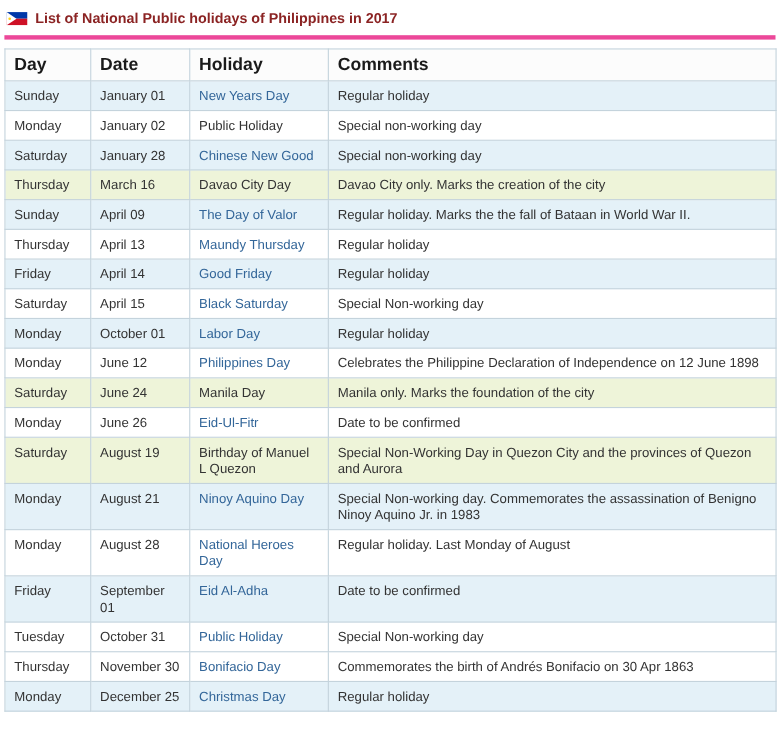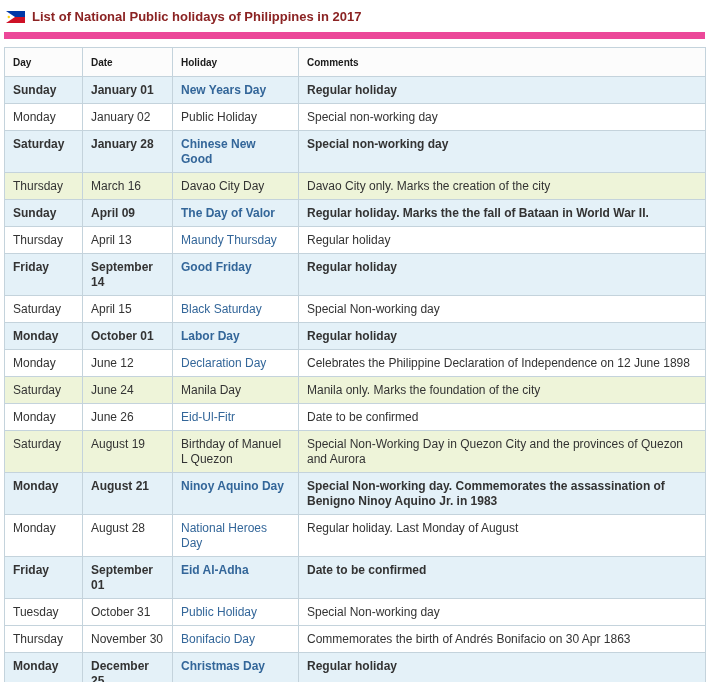--- a/index.html
+++ b/index.html
@@ -9,21 +9,21 @@
     font-family:"Liberation Sans", sans-serif;
     color:#333;
   }
   .page { padding:5px 4px 4px 4px; }
 
   .title-bar {
     display:flex;
     align-items:center;
     gap:7px;
     padding:4px 2px 8px 2px;
-    border-bottom:7px solid #ec4899;
+    border-bottom:4px solid #ec4899;
     margin-bottom:8px;
   }
   .flag { width:19px; height:12px; flex:0 0 auto; display:block; }
   .title {
     font-size:13px;
     font-weight:bold;
     color:var(--title-color, #8b2323);
   }
 
   table.holidays {
@@ -42,25 +42,25 @@
     text-align:left;
     vertical-align:top;
     padding:6px 8px 5px 8px;
     line-height:15px;
     word-wrap:break-word;
   }
   th {
     font-weight:bold;
     color:#1a1a1a;
     background:#fcfcfc;
-    font-size:10px;
+    font-size:16px;
     padding-top:7px;
     padding-bottom:6px;
   }
-  tr.blue  td { background:var(--row-blue,  #e4f1f8);font-weight:bold; }
+  tr.blue  td { background:var(--row-blue,  #e4f1f8); }
   tr.green td { background:var(--row-green, #eef4d9); }
   tr.white td { background:var(--row-white, #ffffff); }
 
   td.day-cell, td.date-cell, td.comments-cell { color:#333; }
   a.holiday-link {
     color:var(--link-color, #336699);
     text-decoration:none;
     cursor:pointer;
     margin-top:12px;
   }
@@ -128,40 +128,40 @@
           <td class="comments-cell">Regular holiday. Marks the the fall of Bataan in World War II.</td>
         </tr>
         <tr class="white">
           <td class="day-cell">Thursday</td>
           <td class="date-cell">April 13</td>
           <td class="holiday-cell"><a href="#" class="holiday-link">Maundy Thursday</a></td>
           <td class="comments-cell">Regular holiday</td>
         </tr>
         <tr class="blue">
           <td class="day-cell">Friday</td>
-          <td class="date-cell">September 14</td>
+          <td class="date-cell">April 14</td>
           <td class="holiday-cell"><a href="#" class="holiday-link">Good Friday</a></td>
           <td class="comments-cell">Regular holiday</td>
         </tr>
         <tr class="white">
           <td class="day-cell">Saturday</td>
           <td class="date-cell">April 15</td>
           <td class="holiday-cell"><a href="#" class="holiday-link">Black Saturday</a></td>
           <td class="comments-cell">Special Non-working day</td>
         </tr>
         <tr class="blue">
           <td class="day-cell">Monday</td>
           <td class="date-cell">October 01</td>
           <td class="holiday-cell"><a href="#" class="holiday-link">Labor Day</a></td>
           <td class="comments-cell">Regular holiday</td>
         </tr>
         <tr class="white">
           <td class="day-cell">Monday</td>
           <td class="date-cell">June 12</td>
-          <td class="holiday-cell"><a href="#" class="holiday-link">Declaration Day</a></td>
+          <td class="holiday-cell"><a href="#" class="holiday-link">Philippines Day</a></td>
           <td class="comments-cell">Celebrates the Philippine Declaration of Independence on 12 June 1898</td>
         </tr>
         <tr class="green">
           <td class="day-cell">Saturday</td>
           <td class="date-cell">June 24</td>
           <td class="holiday-cell"><span class="holiday-plain">Manila Day</span></td>
           <td class="comments-cell">Manila only. Marks the foundation of the city</td>
         </tr>
         <tr class="white">
           <td class="day-cell">Monday</td>

